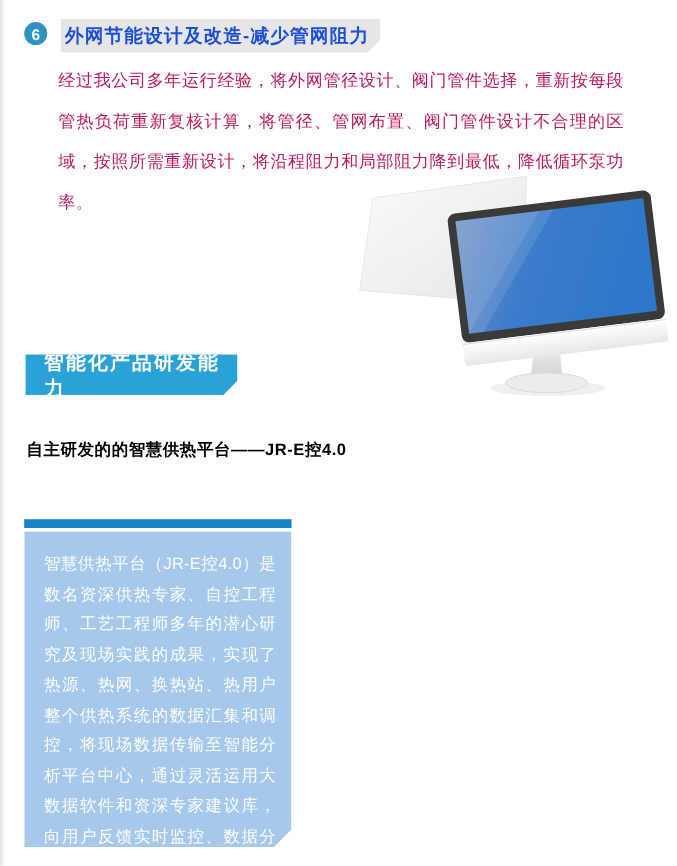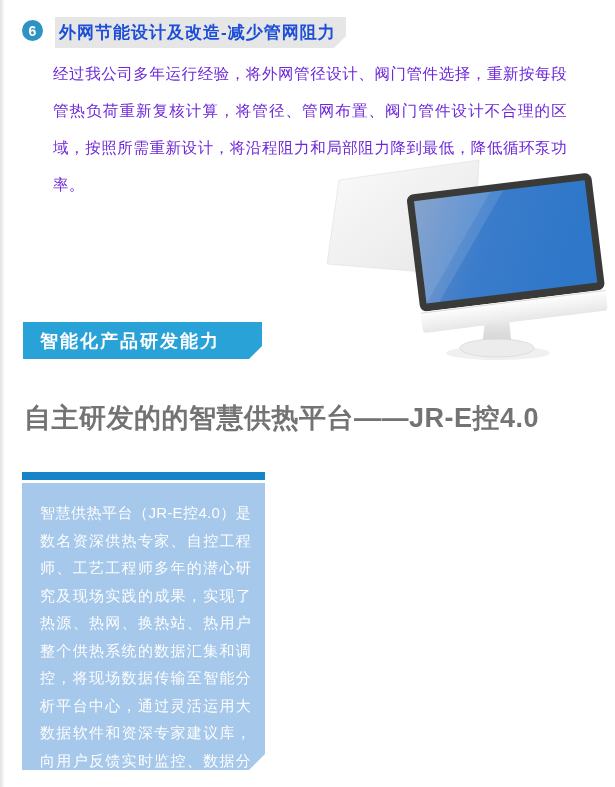--- a/index.html
+++ b/index.html
@@ -26,36 +26,36 @@
   .hbanner{
     position:absolute;left:55px;top:17px;width:291px;height:31px;
     background:#e6e6e6;
     clip-path:polygon(0 0,100% 0,100% calc(100% - 12px),calc(100% - 12px) 100%,0 100%);
     display:flex;align-items:center;
     padding-left:4px;box-sizing:border-box;
     color:#1d4ed8;font-size:17px;font-weight:bold;letter-spacing:1px;
   }
   .intro{
     position:absolute;left:53px;top:55px;width:514px;margin:0;
-    color:#6d28d9;font-size:15.5px;line-height:37px;
+    color:#be185d;font-size:15.5px;line-height:37px;
     text-align:justify;text-justify:inter-ideograph;letter-spacing:.3px;
   }
   .monitor{position:absolute;left:295px;top:150px;width:320px;height:218px;}
   
   .capbanner{
-    position:absolute;left:23px;top:322px;width:239px;height:37px;
+    position:absolute;left:23px;top:322px;width:193px;height:37px;
     background:#29a2d8;
     clip-path:polygon(0 0,100% 0,100% calc(100% - 13px),calc(100% - 13px) 100%,0 100%);
     display:flex;align-items:center;
     padding-left:17px;box-sizing:border-box;
     color:#ffffff;font-size:18px;font-weight:bold;letter-spacing:2px;
   }
   .heading{
     position:absolute;left:24px;top:400px;margin:0;
-    color:#737373;font-size:27px;font-weight:bold;letter-spacing:.5px;
+    color:#000000;font-size:15px;font-weight:bold;letter-spacing:.5px;
   }
   .card{position:absolute;top:472px;}
   .card-l{left:22px;width:243px;}
   .card-r{left:352px;width:246px;}
   .card .strip{height:8px;background:#1684c7;}
   .card .cardbody{
     margin-top:3px;height:287px;box-sizing:border-box;
     background:#a6c8ea;
     clip-path:polygon(0 0,100% 0,100% calc(100% - 16px),calc(100% - 16px) 100%,0 100%);
     padding:16px 14px 0 18px;

